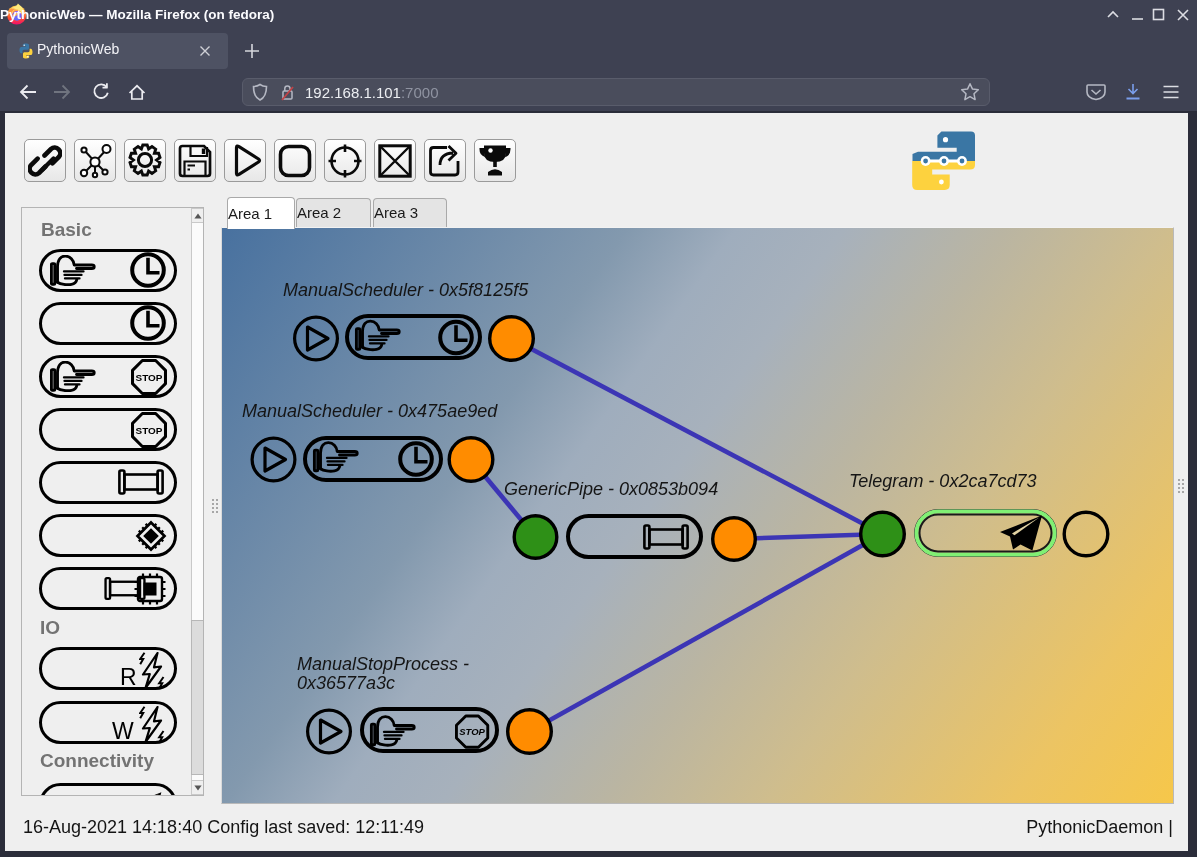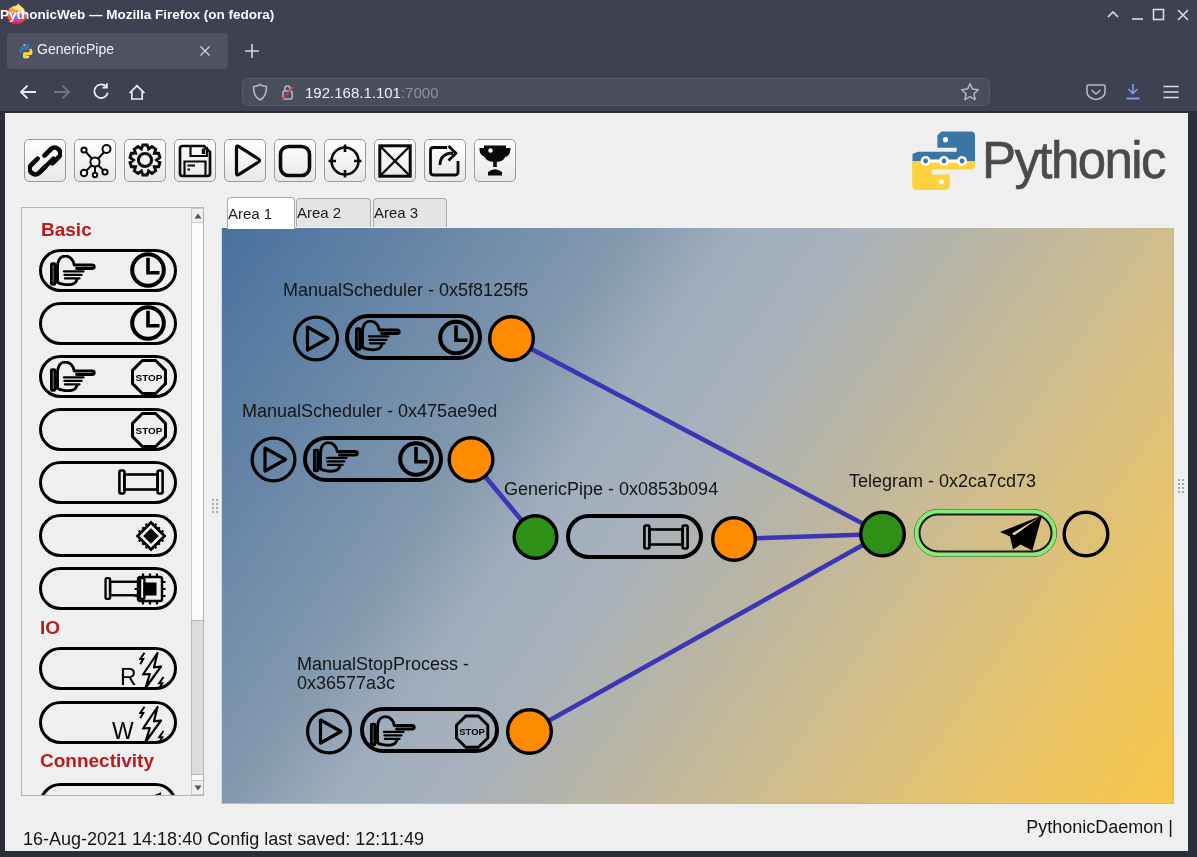--- a/index.html
+++ b/index.html
@@ -17,31 +17,31 @@
 #urltext { left:62px; top:5px; font-size:15px; color:#eceef2; }
 #urltext span { color:#8f93a1; }
 
 #content { left:5px; top:113px; width:1183px; height:738px; background:#efefef; overflow:hidden; }
 
 .tbtn { width:42px; height:43px; top:26px; border:1px solid #9a9a9a; border-radius:5px;
         background:linear-gradient(#ffffff,#e7e7e7); }
 .tbtn svg { position:absolute; left:50%; top:50%; transform:translate(-50%,-50%); }
 
 #sidebar { left:16px; top:94px; width:183px; height:589px; border:1px solid #b4b4b4; background:#efefef; overflow:hidden; }
-.shead { font-size:19px; font-weight:bold; color:#b91c1c; }
+.shead { font-size:19px; font-weight:bold; color:#737373; }
 .pill  { position:absolute; left:17px; width:138px; height:43px; border:3px solid #000; border-radius:22px; background:transparent; }
 
 #sscroll { left:169px; top:0px; width:13px; height:587px; background:#fbfbfb; border-left:1px solid #c9c9c9; }
 
 .ctab { top:85px; height:31px; background:#e4e4e4; border:1px solid #a9a9a9; border-bottom:none;
         border-radius:4px 4px 0 0; font-size:15px; color:#1a1a1a; text-align:left; }
 
 #canvas { left:216px; top:114px; width:953px; height:577px; border:1px solid #b9b9b9; border-top-color:#f2f2f2; border-left-color:#dadada;
-  background:linear-gradient(125deg, #48719f 0%, #8399ae 30%, #9fadbd 38%, #a7b1bc 46%, #bab5a2 58%, #cfbd8d 70%, #ecc463 88%, #f6c74a 100%); }
-#statusL { left:18px; top:704px; font-size:18px; color:#141414;margin-top:12px; }
+  background:linear-gradient(125deg, #48719f 0%, #8399ae 30%, #9fadbd 38%, #a7b1bc 46%, #bab5a2 58%, #cfbd8d 70%, #ecc463 88%, #f6c74a 100%);font-style:italic; }
+#statusL { left:18px; top:704px; font-size:18px; color:#141414; }
 #statusR { right:15px; top:704px; font-size:18px; color:#141414; }
 
 #pylogotext { left:977px; top:18px; font-size:51px; color:#4a4a4a; letter-spacing:-1.6px; -webkit-text-stroke:0.6px #4a4a4a; }
 </style>
 </head>
 <body>
 <svg width="0" height="0" style="position:absolute">
 <defs>
 <g id="sym-hand">
   <g fill="none" stroke="#000" stroke-width="2.9" stroke-linecap="round" stroke-linejoin="round">
@@ -137,21 +137,21 @@
 </div>
 
 <div class="abs" id="tabbar">
   <div class="abs" id="tab1">
     <svg class="abs" style="left:11px;top:10px" width="16" height="16" viewBox="0 0 16 16">
       <path d="M7.8,0.5 C4.6,0.5 4.8,1.9 4.8,1.9 L4.8,3.4 L7.9,3.4 L7.9,3.9 L3.6,3.9 C3.6,3.9 1.5,3.6 1.5,7 C1.5,10.3 3.3,10.2 3.3,10.2 L4.4,10.2 L4.4,8.6 C4.4,8.6 4.3,6.8 6.2,6.8 L9.3,6.8 C9.3,6.8 11,6.9 11,5.1 L11,2.1 C11,2.1 11.3,0.5 7.8,0.5 Z" fill="#3a76a4"></path>
       <path d="M8.2,15.5 C11.4,15.5 11.2,14.1 11.2,14.1 L11.2,12.6 L8.1,12.6 L8.1,12.1 L12.4,12.1 C12.4,12.1 14.5,12.4 14.5,9 C14.5,5.7 12.7,5.8 12.7,5.8 L11.6,5.8 L11.6,7.4 C11.6,7.4 11.7,9.2 9.8,9.2 L6.7,9.2 C6.7,9.2 5,9.1 5,10.9 L5,13.9 C5,13.9 4.7,15.5 8.2,15.5 Z" fill="#fdd23e"></path>
       <circle cx="6.2" cy="2.2" r="0.7" fill="#fff"></circle>
         <circle cx="9.8" cy="13.8" r="0.7" fill="#fff"></circle>
     </svg>
-    <div class="abs tlabel">GenericPipe</div>
+    <div class="abs tlabel">PythonicWeb</div>
     <svg class="abs" style="left:192px;top:12px" width="12" height="12" viewBox="0 0 12 12">
       <path d="M1.5,1.5 L10.5,10.5 M10.5,1.5 L1.5,10.5" stroke="#cfd0d6" stroke-width="1.4"></path>
     </svg>
   </div>
   <svg class="abs" style="left:244px;top:13px" width="16" height="16" viewBox="0 0 16 16">
     <path d="M8,1 L8,15 M1,8 L15,8" stroke="#d5d6dc" stroke-width="1.6"></path>
   </svg>
 </div>
 
 <div class="abs" id="navbar">
@@ -285,21 +285,20 @@
       <circle cx="13.6" cy="31" r="4.9" fill="#fff"></circle>
         <circle cx="13.6" cy="31" r="2.4" fill="#3a76a4"></circle>
       <circle cx="32" cy="31" r="4.9" fill="#fff"></circle>
         <circle cx="32" cy="31" r="2.4" fill="#3a76a4"></circle>
       <circle cx="50" cy="31" r="4.9" fill="#fff"></circle>
         <circle cx="50" cy="31" r="2.4" fill="#3a76a4"></circle>
     </g>
     <circle cx="33.5" cy="9.7" r="2.6" fill="#fff"></circle>
     <circle cx="29.4" cy="52" r="2.4" fill="#fff"></circle>
   </svg>
-  <div class="abs" id="pylogotext">Pythonic</div>
 
   <div class="abs" id="sidebar">
     <div class="abs shead" style="left:19px;top:11px">Basic</div>
     <div class="abs pill" style="top:41px">
       <svg class="abs" style="left:8px;top:3px" width="46" height="31" viewBox="0 0 46 31">
           <use href="#sym-hand"></use>
         </svg>
       <svg class="abs" style="right:8px;top:0px" width="36" height="36" viewBox="0 0 36 36">
           <use href="#sym-clock"></use>
         </svg>

